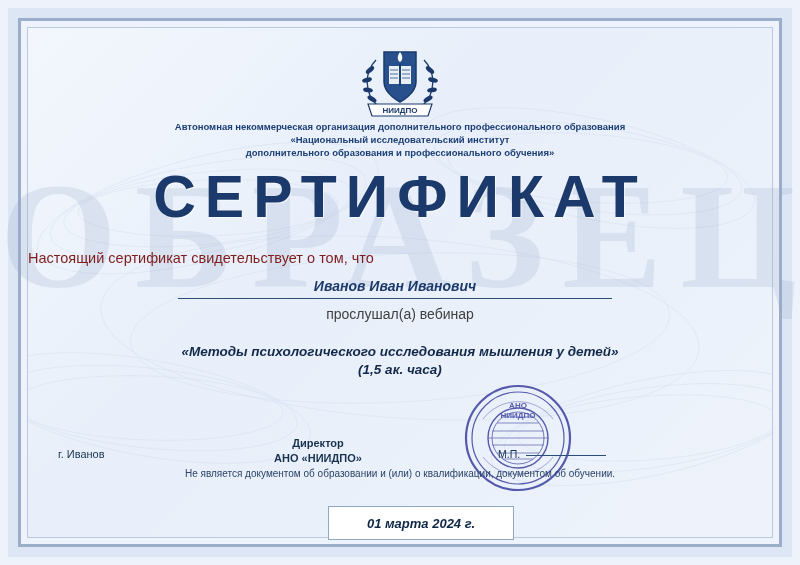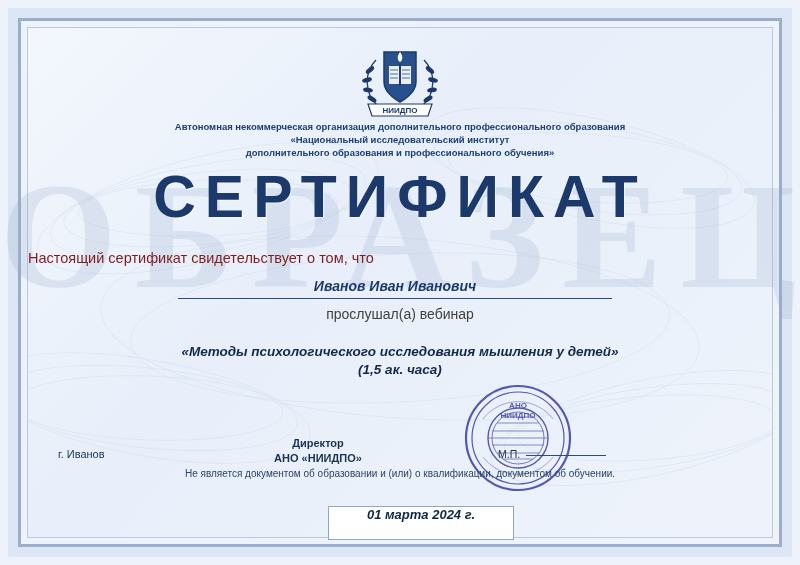--- a/index.html
+++ b/index.html
@@ -237,21 +237,21 @@
   
   .date-box {
     position: absolute;
     left: 300px;
     width: 184px;
     top: 478px;
     height: 32px;
     background: #ffffff;
     border: 1px solid #8fa6c4;
     display: flex;
-    align-items: flex-start;
+    align-items: center;
     justify-content: center;
     font-size: 13px;
     font-weight: bold;
     font-style: italic;
     color: #0f2747;
   }
 </style>
 </head>
 <body>
 

